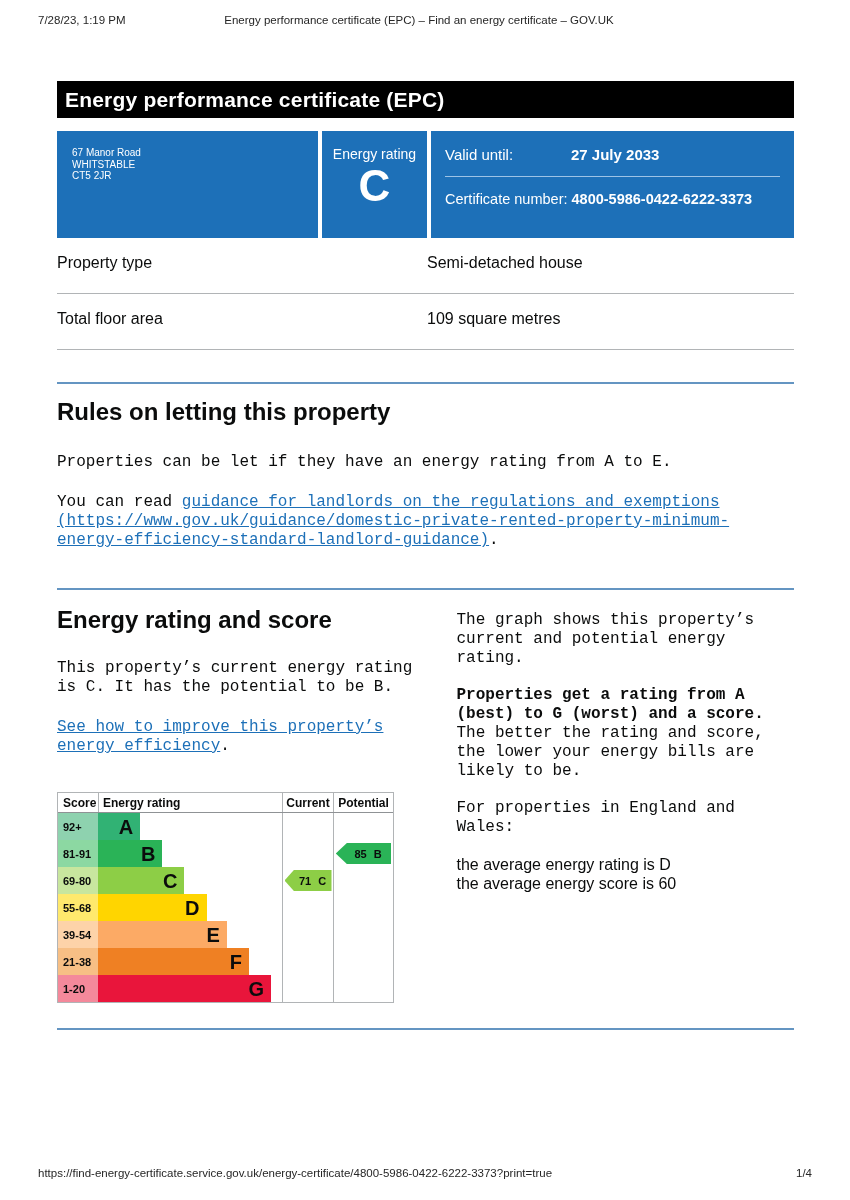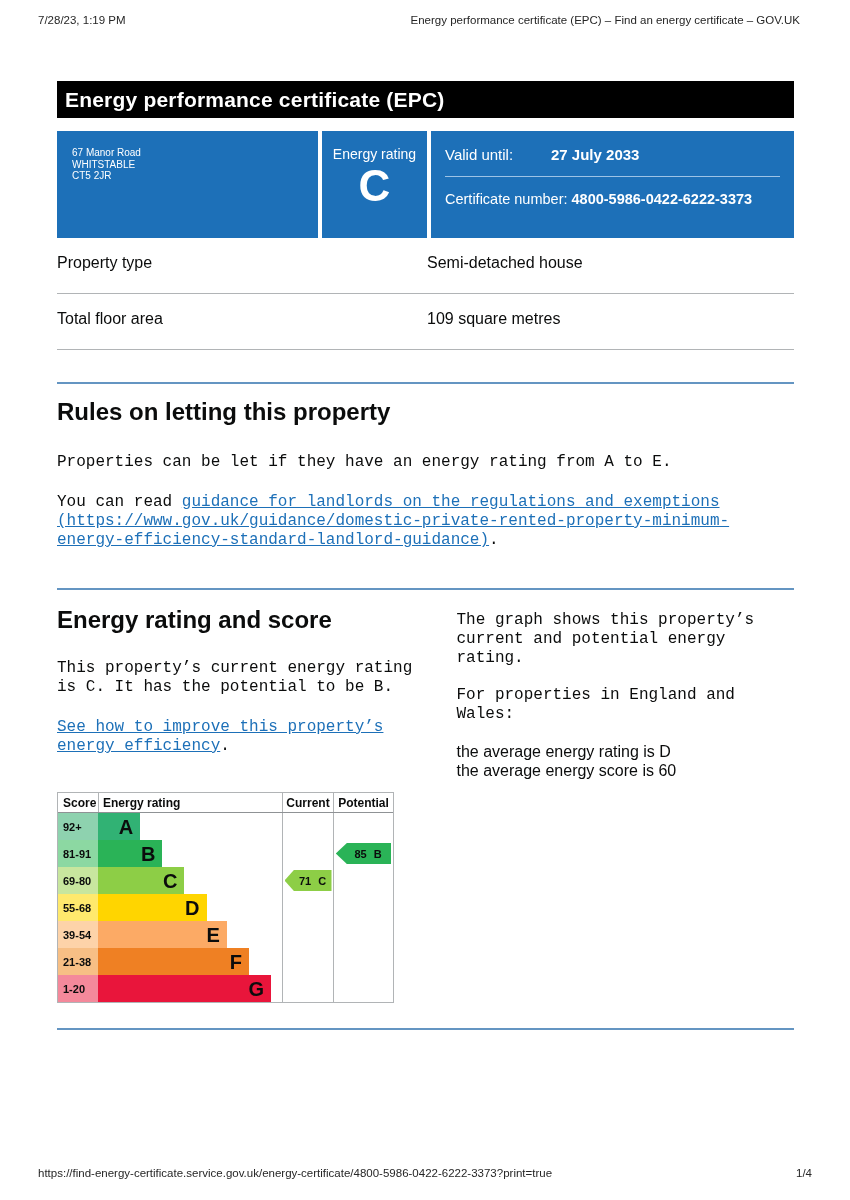--- a/index.html
+++ b/index.html
@@ -12,21 +12,21 @@
     font-family: "Liberation Sans", sans-serif;
     color: var(--text, #0b0c0c);
     -webkit-font-smoothing: antialiased;
   }
   
   .print-header {
     position: absolute; top: 14px; left: 38px; right: 38px;
     height: 16px; font-size: 11.5px; color: #262626;
   }
   .print-header .ph-title {
-    position: absolute; left: 0; right: 12px; text-align: right;
+    position: absolute; left: 0; right: 12px; text-align: center;
   }
   .print-footer {
     position: absolute; bottom: 21px; left: 38px; right: 38px;
     font-size: 11.5px; color: #262626;
     display: flex; justify-content: space-between;
   }
   
   .content { padding: 81px 56px 0 57px; }
 
   .banner {
@@ -40,21 +40,21 @@
   }
 
   
   .summary { display: flex; gap: 4px; margin-top: 13px; height: 107px; }
   .summary .panel { background: var(--gov-blue, #1d70b8); color: #fff; }
   .panel-address { width: 261px; padding: 16px 15px; font-size: 10px; line-height: 1.15; }
   .panel-rating  { width: 105px; padding-top: 15px; text-align: center; }
   .panel-rating .er-label { font-size: 14px; }
   .panel-rating .er-value { font-size: 44px; font-weight: bold; line-height: 1.05; margin-top: 1px; }
   .panel-valid   { flex: 1; padding: 15px 14px 12px 14px; font-size: 15px; }
-  .valid-row { display: flex; align-items: flex-end; }
+  .valid-row { display: flex; align-items: flex-end; gap: 20px; }
   .valid-row .vlabel { width: 106px; }
   .valid-row .vvalue { font-weight: bold; }
   .panel-divider { border: none; border-top: 1px solid #9dc3e6; margin: 13px 0 14px 0; }
   .cert-row { font-size: 14.5px; }
   .cert-row .cvalue { font-weight: bold; }
 
   
   .prop-row {
     display: flex;
     padding: 16px 0 21px 0;
@@ -279,20 +279,21 @@
               </div>
               <div class="epc-cell epc-cur"></div>
               <div class="epc-cell epc-pot"></div>
             </div>
           </div>
       </div>
     </div>
 
     <div class="col-right">
       <p>The graph shows this property’s current and potential energy rating.</p>
+      <p><b>Properties get a rating from A (best) to G (worst) and a score.</b><span> The better the rating and score, the lower your energy bills are likely to be.</span></p>
       <p>For properties in England and Wales:</p>
       <div class="avg-lines">
         <div>the average energy rating is D</div>
         <div>the average energy score is 60</div>
       </div>
     </div>
   </div>
 
   <hr class="section-divider divider-3">
 </div>

